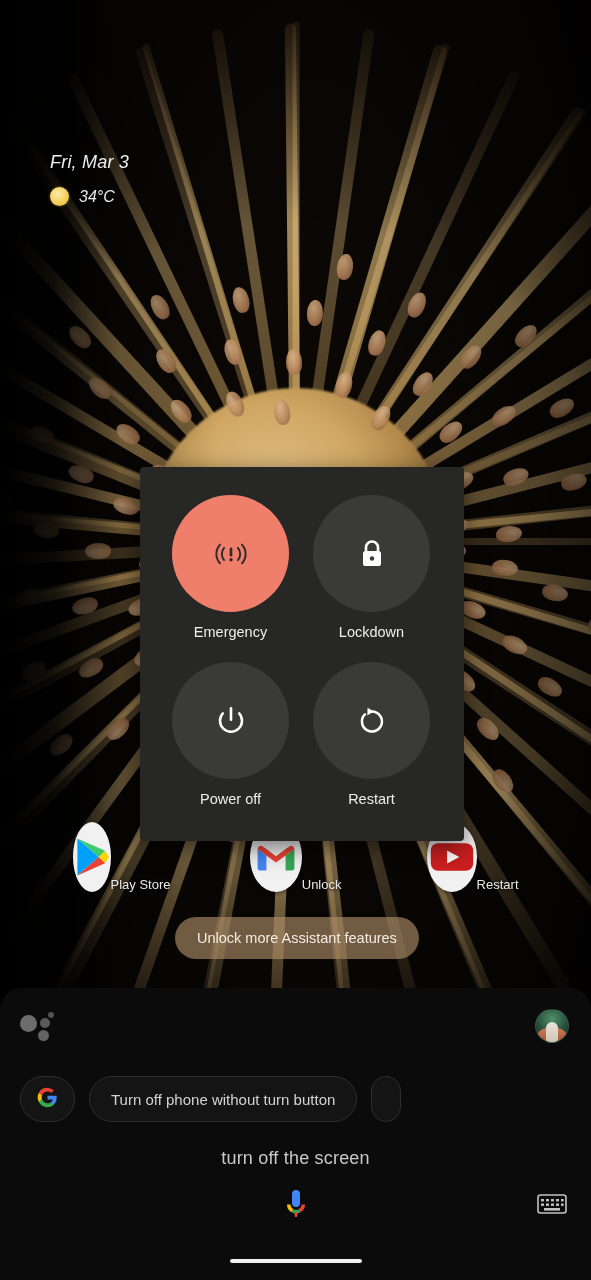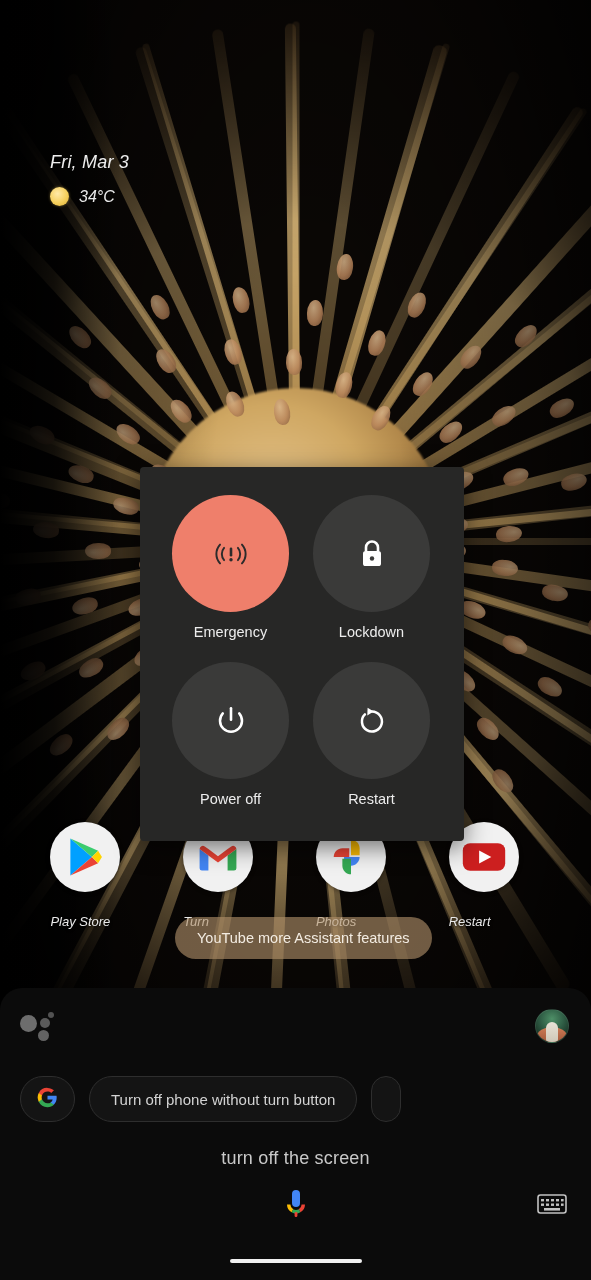--- a/index.html
+++ b/index.html
@@ -81,21 +81,21 @@
     box-shadow:0 0 3px rgba(245,207,92,.45);
   }
   .glance-temp { color:#e9e9e9; font-size:16px; }
 
   
   #dock {
     position:absolute; left:0; top:822px; width:100%;
     display:flex; justify-content:space-around; align-items:flex-start;
     padding:0 30px; z-index:25;
   }
-  .dock-app { width:92px; display:flex; flex-direction:column; align-items:flex-start;font-style:italic; }
+  .dock-app { width:92px; display:flex; flex-direction:row; align-items:flex-end; }
   .dock-icon {
     width:70px; height:70px; border-radius:50%;
     background:#f1f1f1;
     display:flex; align-items:center; justify-content:center;
     box-shadow:0 1px 4px rgba(0,0,0,.45);
   }
   .dock-label {
     margin-top:22px; font-size:13px; color:#e9e9e9;
     text-shadow:0 1px 3px rgba(0,0,0,.9);
     white-space:nowrap;
@@ -387,48 +387,37 @@
       <div class="dock-icon">
         <svg width="42" height="32" viewBox="0 0 52 40">
           <path d="M3 37V10l11 8 0 19H6a3 3 0 0 1-3-3z" fill="#4285f4"></path>
           <path d="M49 37V10l-11 8 0 19h8a3 3 0 0 0 3-3z" fill="#34a853"></path>
           <path d="M3 10a4 4 0 0 1 6.4-3.2L14 10l12 9 12-9 4.6-3.2A4 4 0 0 1 49 10l-11 8-12 9-12-9z" fill="#ea4335"></path>
           <path d="M14 18l12 9 12-9v19H14z" fill="#ffffff" opacity="0"></path>
           <path d="M3 10l11 8v19h-4z" fill="#c5221f" opacity="0"></path>
           <path d="M49 10l-11 8v19h4z" fill="#fbbc04" opacity="0"></path>
         </svg>
       </div>
-      <div class="dock-label">Turn</div>
-    </div>
-
-    <div class="dock-app">
-      <div class="dock-icon">
-        <svg width="38" height="38" viewBox="0 0 44 44">
-          <path d="M22 2c5.5 0 10 4.5 10 10v8H22V2z" fill="#fbbc04"></path>
-          <path d="M42 22c0 5.5-4.5 10-10 10h-8V22h18z" fill="#4285f4" transform="translate(-10,0)"></path>
-          <path d="M22 42c-5.5 0-10-4.5-10-10v-8h10v18z" fill="#34a853"></path>
-          <path d="M2 22c0-5.5 4.5-10 10-10h8v10H2z" fill="#ea4335"></path>
-        </svg>
-      </div>
-      <div class="dock-label">Photos</div>
-    </div>
+      <div class="dock-label">Unlock</div>
+    </div>
+
 
     <div class="dock-app">
       <div class="dock-icon">
         <svg width="44" height="32" viewBox="0 0 54 38">
           <rect x="1" y="2" width="52" height="34" rx="9" fill="#cc1f1f"></rect>
           <path d="M21 11l15 8-15 8z" fill="#ffffff"></path>
         </svg>
       </div>
       <div class="dock-label">Restart</div>
     </div>
   </div>
 
   <div id="assist-hint">
-    <span>YouTube more Assistant features</span>
+    <span>Unlock more Assistant features</span>
   </div>
 
   <div id="power-dialog">
     <div class="pm-grid">
 
       <div class="pm-item">
         <div class="pm-circle emergency">
           <svg width="36" height="26" viewBox="0 0 44 32">
             <path d="M8.5 4.5C5.4 8 4 11.8 4 16s1.4 8 4.5 11.5" fill="none" stroke="#2b2b2b" stroke-width="2.4" stroke-linecap="round"></path>
             <path d="M13.5 8.5C11.6 10.7 10.7 13.2 10.7 16s.9 5.3 2.8 7.5" fill="none" stroke="#2b2b2b" stroke-width="2.4" stroke-linecap="round"></path>

